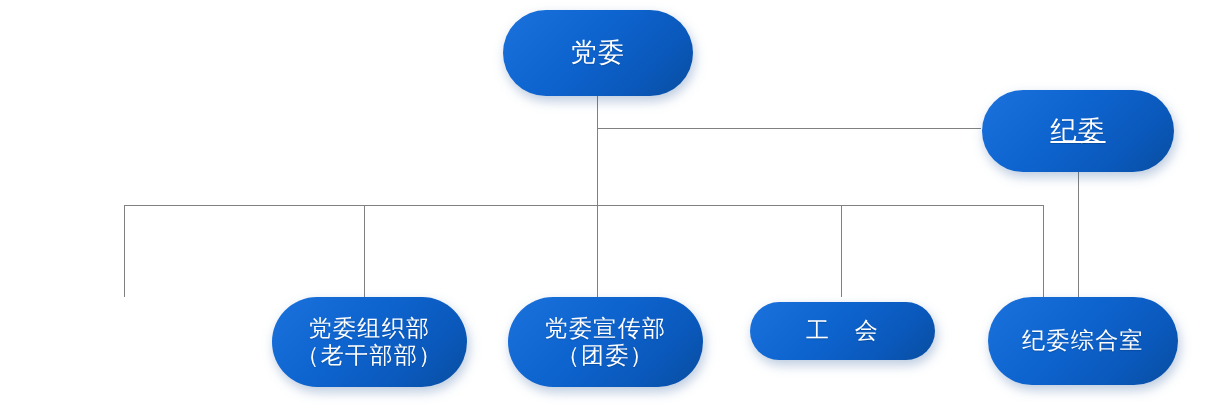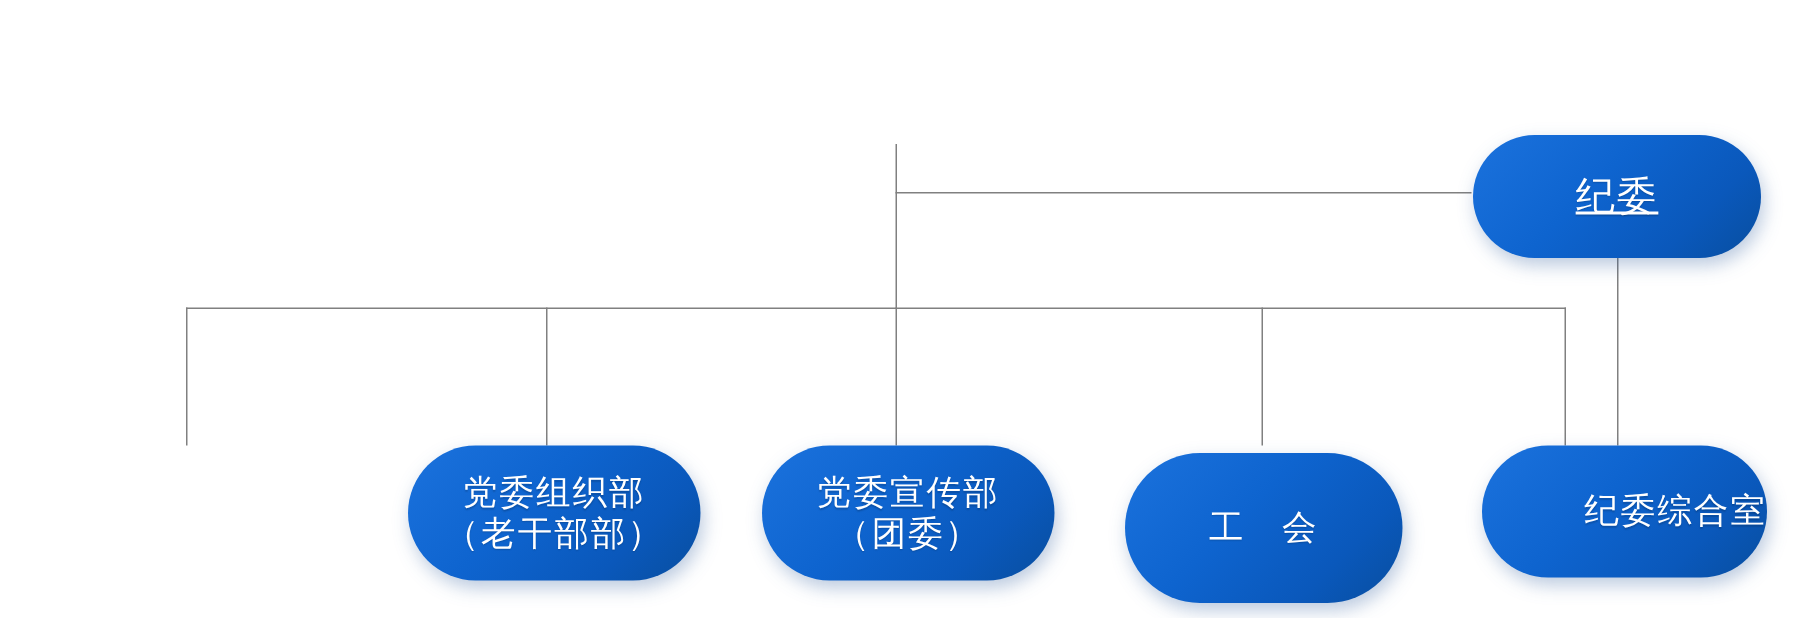--- a/index.html
+++ b/index.html
@@ -61,37 +61,40 @@
   <div class="conn h" style="left:124px; top:205px; width:920px;"></div>
 
   <div class="conn v" style="left:124px; top:205px; height:92px;"></div>
   <div class="conn v" style="left:364px; top:205px; height:92px;"></div>
   <div class="conn v" style="left:597px; top:205px; height:92px;"></div>
   <div class="conn v" style="left:841px; top:205px; height:92px;"></div>
   <div class="conn v" style="left:1043px; top:205px; height:92px;"></div>
 
   <div class="conn v" style="left:1078px; top:172px; height:125px;"></div>
 
+  <div class="node size-top" style="left:503px; top:10px; width:190px; height:86px;">
+    <span class="node-label">党委</span>
+  </div>
 
   <div class="node size-top" style="left:982px; top:90px; width:192px; height:82px;text-decoration:underline;">
     <span class="node-label">纪委</span>
   </div>
 
 
   <div class="node size-leaf" style="left:508px; top:297px; width:195px; height:90px;">
     <span class="node-label">党委宣传部
 （团委）</span>
   </div>
 
   <div class="node size-leaf" style="left:272px; top:297px; width:195px; height:90px;">
     <span class="node-label">党委组织部
 （老干部部）</span>
   </div>
 
-  <div class="node size-leaf2" style="left:750px; top:302px; width:185px; height:100px;">
+  <div class="node size-leaf2" style="left:750px; top:302px; width:185px; height:58px;">
     <span class="node-label">工　会</span>
   </div>
 
-  <div class="node size-leaf2" style="left:988px; top:297px; width:190px; height:88px;justify-content:flex-end;">
+  <div class="node size-leaf2" style="left:988px; top:297px; width:190px; height:88px;">
     <span class="node-label">纪委综合室</span>
   </div>
 
 </div>
 
 </body></html>

